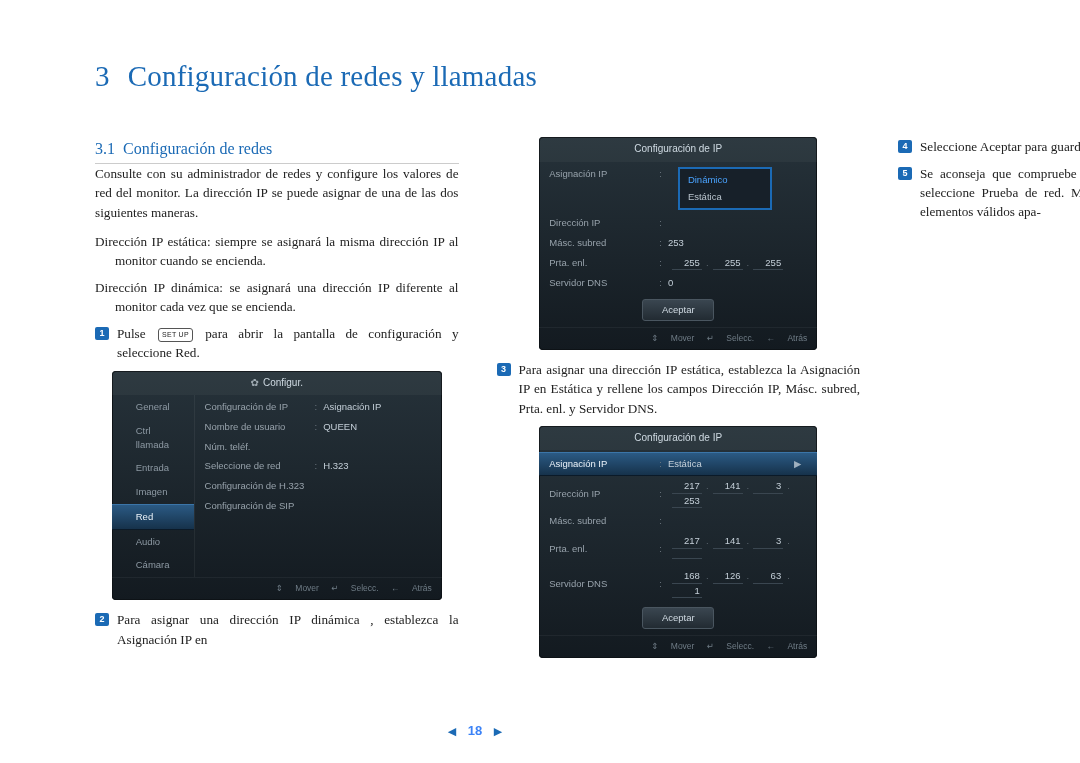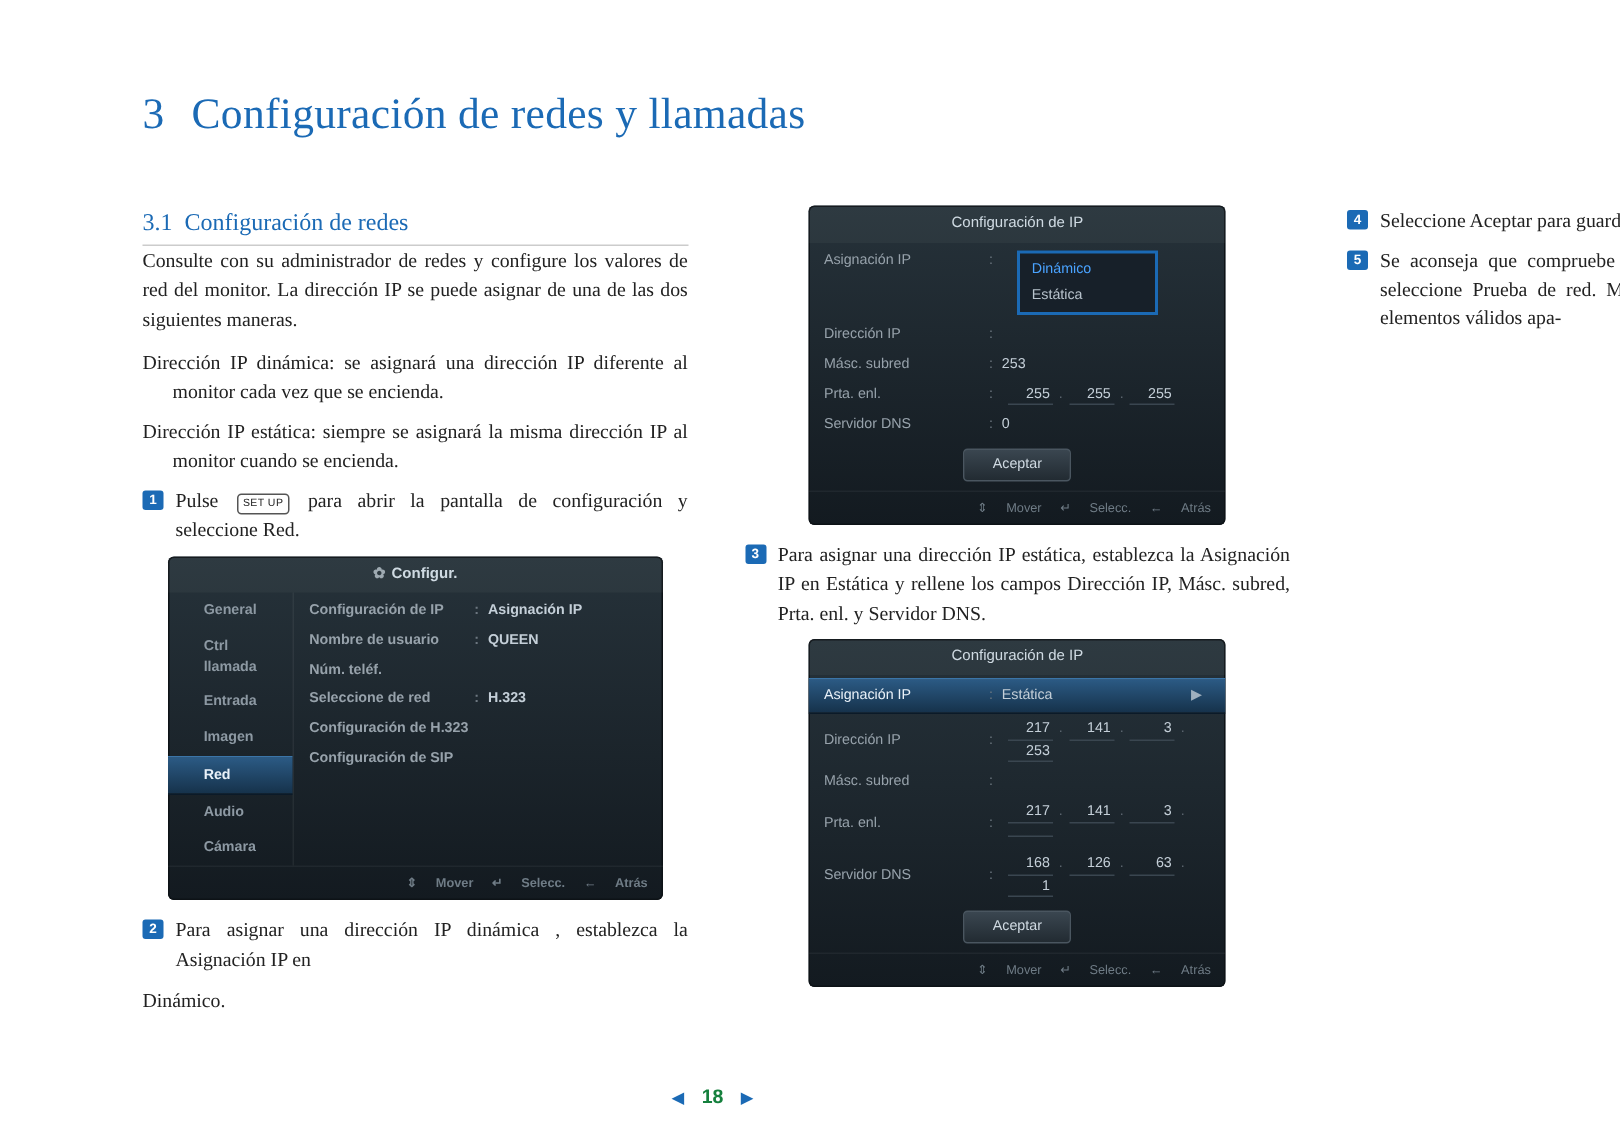--- a/index.html
+++ b/index.html
@@ -140,54 +140,54 @@
     width: 90px;
     margin-left: 10px;
     border: 2px solid #1b6ab5;
     padding: 2px 0;
     background: #172029;
   }
   .shot .dropdown div { padding: 2px 8px; }
   .shot .dropdown .ddsel { color:#4aa3ff; }
   .shot .chev { float:right; color:#9fb0bf; margin-right:6px;}
 
-  .shot1 { width: 330px; font-weight: bold; }
+  .shot1 { width: 330px; }
   .shot2, .shot3 { width: 278px; }
 
   .pager {
     position: absolute;
     bottom: 22px;
     left: 0; right: 0;
     text-align: center;
     color: #1b6ab5;
     font-family: Arial, sans-serif;
     font-size: 13px;
   }
   .pager .tri { font-size: 11px; margin: 0 8px; cursor:pointer;}
-  .pager .pg { color: #15803d; font-weight: bold;}
+  .pager .pg { color: #3b82f6; font-weight: bold;}
 </style>
 </head>
 <body>
 
 <div class="page">
 
   <h1 class="chapter-title">
     <span class="chapter-num">3</span><span>Configuración de redes y llamadas</span>
   </h1>
 
   <div class="two-col">
 
     <h2 class="sec-title">
       <span>3.1</span>&nbsp;&nbsp;<span>Configuración de redes</span>
     </h2>
 
     <p>Consulte con su administrador de redes y configure los valores de red del monitor. La dirección IP se puede asignar de una de las dos siguientes maneras.</p>
 
+    <p class="def">Dirección IP estática:  siempre se asignará la misma dirección IP al monitor cuando se encienda.</p>
     <p class="def">Dirección IP dinámica:  se asignará una dirección IP diferente al monitor cada vez que se encienda.</p>
-    <p class="def">Dirección IP estática:  siempre se asignará la misma dirección IP al monitor cuando se encienda.</p>
 
     <div class="step">
       <span class="step-num">1</span>
       <span class="step-text">
         <span>Pulse </span><span class="key">SET UP</span><span> para abrir la pantalla de configuración y seleccione Red.</span>
       </span>
     </div>
 
     <div class="shot shot1">
       <div class="title gear">Configur.</div>
@@ -233,21 +233,20 @@
         <span>↵ <span>Selecc.</span></span>
         <span>← <span>Atrás</span></span>
       </div>
     </div>
 
     <div class="step">
       <span class="step-num">2</span>
       <span class="step-text">Para asignar una dirección IP dinámica , establezca la Asignación IP en</span>
     </div>
 
-    <p>Dinámico.</p>
 
     <div class="shot shot2">
       <div class="title">Configuración de IP</div>
       <div class="main">
         <div class="row" style="align-items:flex-start;">
           <span class="lbl">Asignación IP</span>
           <span class="colon">:</span>
           <div class="dropdown">
             <div class="ddsel">Dinámico</div>
             <div>Estática</div>

